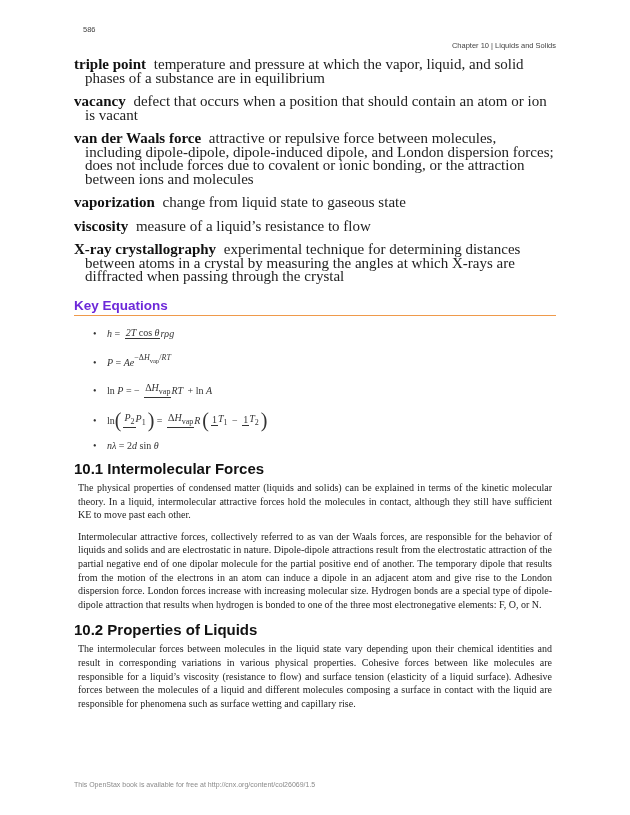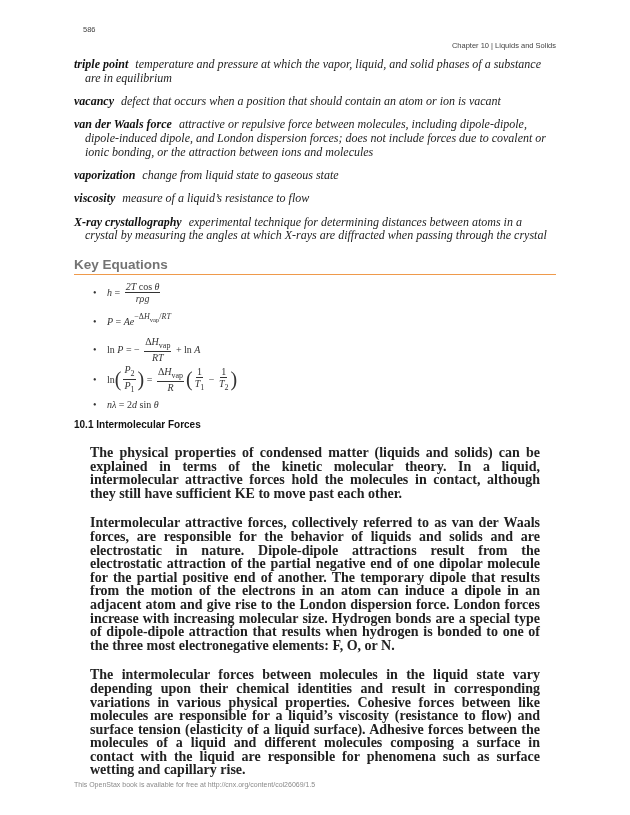--- a/index.html
+++ b/index.html
@@ -1,34 +1,34 @@
 <!DOCTYPE html>
 <html><head>
 <meta charset="utf-8">
 <style>
   html, body { margin: 0; padding: 0; background: #ffffff; }
   body { width: 630px; height: 815px; position: relative; overflow: hidden; font-family: "Liberation Serif", serif; color: #222; }
   .header { position: absolute; top: 25px; left: 74px; right: 74px; height: 12px; font-family: "Liberation Sans", sans-serif; font-size: 7.5px; color: #444; }
   .header .pn { position: absolute; left: 9px; top: 0; }
   .header .ch { position: absolute; right: 0; top: 16px; }
   .content { position: absolute; left: 74px; top: 58px; width: 482px; }
-  .term { font-size: 12px; line-height: 13.7px; margin: 0 0 9.6px 0; padding-left: 11px; text-indent: -11px; color: #222; font-style: italic; }
+  .term { font-size: 15px; line-height: 13.7px; margin: 0 0 9.6px 0; padding-left: 11px; text-indent: -11px; color: #222; }
   .term b { font-weight: bold; color: #111; margin-right: 4px; }
-  h2 { font-family: "Liberation Sans", sans-serif; font-weight: bold; color: #737373; font-size: 13.5px; margin: 0; padding: 0 0 2px 0; border-bottom: 1.5px solid #ef9a4b; }
+  h2 { font-family: "Liberation Sans", sans-serif; font-weight: bold; color: #6d28d9; font-size: 13.5px; margin: 0; padding: 0 0 2px 0; border-bottom: 1.5px solid #ef9a4b; }
   .eqs { list-style: none; margin: 0; padding: 0 0 0 19px; font-family: "Liberation Serif", serif; font-size: 10px; color: #333; }
   .eqs li { position: relative; padding-left: 14px; display: flex; align-items: center; }
   .eqs li::before { content: "•"; position: absolute; left: 0; font-size: 10px; }
-  .frac { display: inline-flex; flex-direction: column; align-items: center; vertical-align: middle; margin: 0 2px; }
+  .frac { display: inline-flex; flex-direction: row; align-items: center; vertical-align: middle; margin: 0 2px; }
   .frac .n { border-bottom: 0.8px solid #333; padding: 0 1px; line-height: 11px; }
   .frac .d { line-height: 11px; }
   .small { font-size: 8px; }
   i { font-style: italic; }
   .paren { font-size: 20px; line-height: 20px; font-weight: 100; }
-  h3 { font-family: "Liberation Sans", sans-serif; font-weight: bold; font-size: 10px; margin: 0; color: #111; }
-  p.body { font-size: 14px; line-height: 13.6px; text-align: justify; margin: 16px; color: #222; font-weight: bold; }
+  h3 { font-family: "Liberation Sans", sans-serif; font-weight: bold; font-size: 15px; margin: 0; color: #111; }
+  p.body { font-size: 10px; line-height: 13.6px; text-align: justify; margin: 4px; color: #222; }
   .footer { position: absolute; left: 74px; top: 781px; font-family: "Liberation Sans", sans-serif; font-size: 7px; color: #8a8a8a; }
 </style>
 </head>
 <body>
 
 <div class="header">
   <span class="pn">586</span>
   <span class="ch">Chapter 10 | Liquids and Solids</span>
 </div>
 
@@ -78,17 +78,18 @@
       <i>nλ</i>&nbsp;=&nbsp;2<i>d</i>&nbsp;sin&nbsp;<i>θ</i>
     </li>
   </ul>
 
   <div style="margin-top:6px">
     <h3>10.1 Intermolecular Forces</h3>
     <p class="body">The physical properties of condensed matter (liquids and solids) can be explained in terms of the kinetic molecular theory. In a liquid, intermolecular attractive forces hold the molecules in contact, although they still have sufficient KE to move past each other.</p>
     <p class="body" style="margin-top:8px">Intermolecular attractive forces, collectively referred to as van der Waals forces, are responsible for the behavior of liquids and solids and are electrostatic in nature. Dipole-dipole attractions result from the electrostatic attraction of the partial negative end of one dipolar molecule for the partial positive end of another. The temporary dipole that results from the motion of the electrons in an atom can induce a dipole in an adjacent atom and give rise to the London dispersion force. London forces increase with increasing molecular size. Hydrogen bonds are a special type of dipole-dipole attraction that results when hydrogen is bonded to one of the three most electronegative elements: F, O, or N.</p>
   </div>
   <div style="margin-top:10px">
+    <h3>10.2 Properties of Liquids</h3>
     <p class="body">The intermolecular forces between molecules in the liquid state vary depending upon their chemical identities and result in corresponding variations in various physical properties. Cohesive forces between like molecules are responsible for a liquid’s viscosity (resistance to flow) and surface tension (elasticity of a liquid surface). Adhesive forces between the molecules of a liquid and different molecules composing a surface in contact with the liquid are responsible for phenomena such as surface wetting and capillary rise.</p>
   </div>
 </div>
 
 <div class="footer">This OpenStax book is available for free at http://cnx.org/content/col26069/1.5</div>
 
 </body></html>

